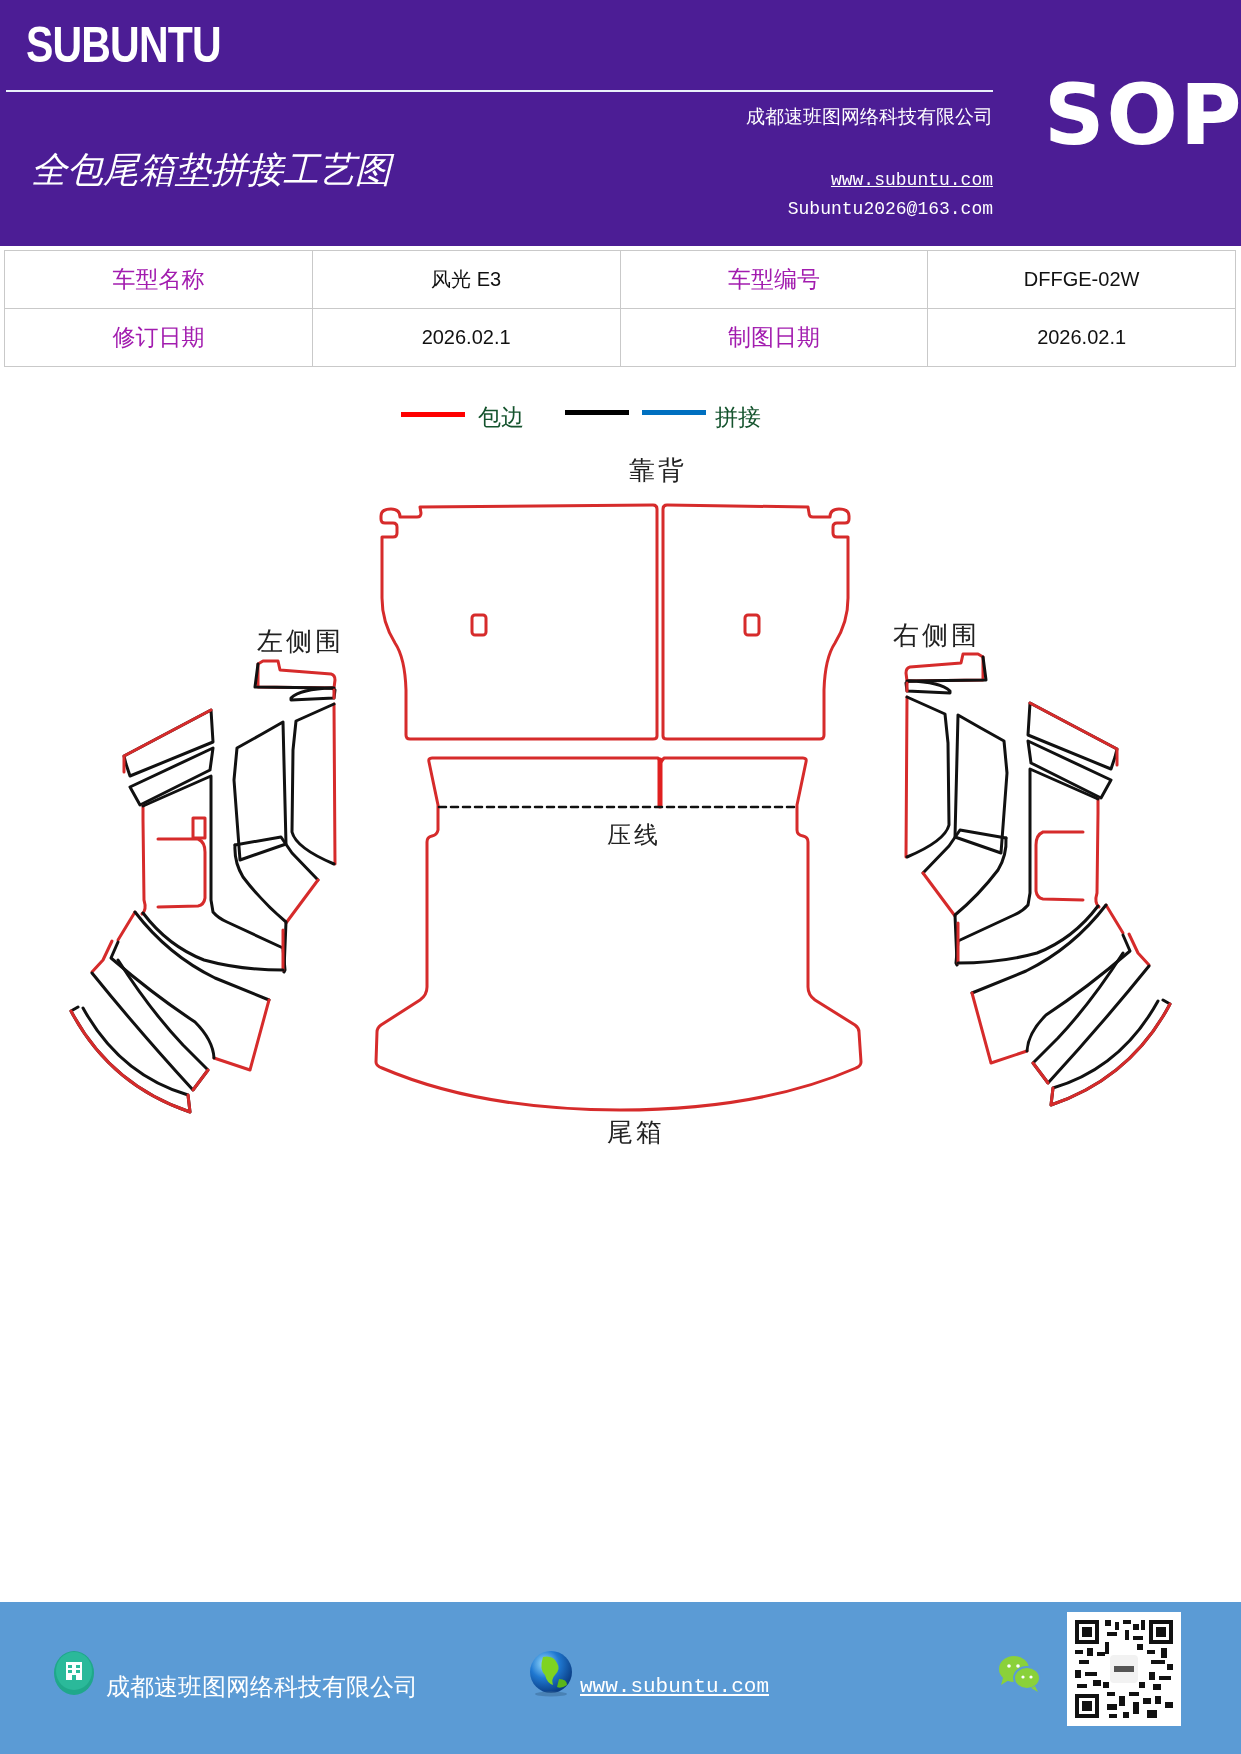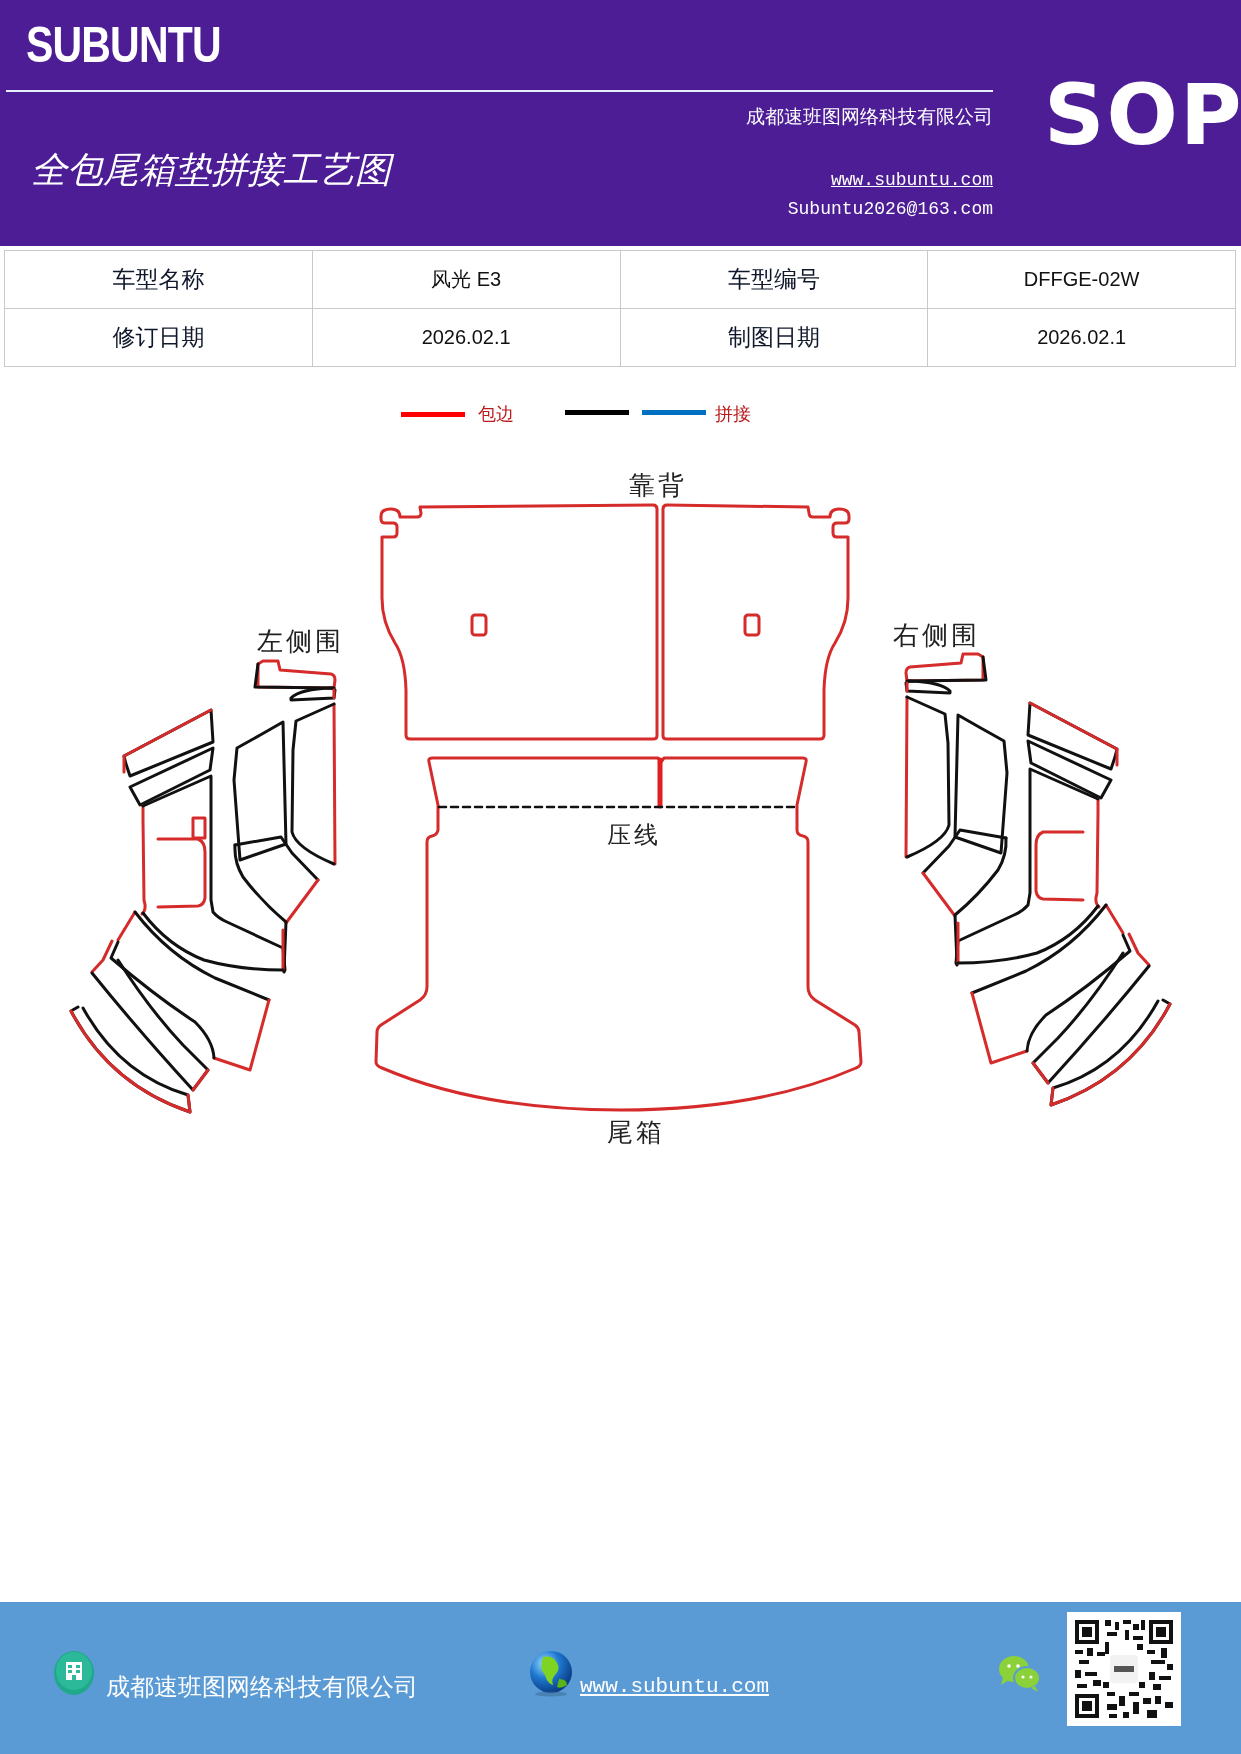--- a/index.html
+++ b/index.html
@@ -11,26 +11,26 @@
            font-size: 50px; color: #fff; letter-spacing: -1px; transform: scaleX(0.82); transform-origin: left top; }
   .hline { position: absolute; left: 6px; top: 90px; width: 987px; height: 2px; background: #e8f0fa; }
   .company-top { position: absolute; right: 248px; top: 104px; font-family: "DejaVu Serif", serif; font-size: 19px; color: #fff; }
   .doc-title { position: absolute; left: 31px; top: 146px; font-family: "DejaVu Serif", serif; font-size: 36px; color: #fff; font-style: italic; }
   .url-top { position: absolute; right: 248px; top: 170px; font-family: "Liberation Mono", monospace; font-size: 18px; color: #fff; text-decoration: underline; }
   .email-top { position: absolute; right: 248px; top: 199px; font-family: "Liberation Mono", monospace; font-size: 18px; color: #fff; }
   .sop { position: absolute; left: 1044px; top: 66px; font-family: "DejaVu Sans", sans-serif; font-weight: bold; font-size: 84px; color: #fff; letter-spacing: 2px; }
 
   .info-table { position: absolute; left: 4px; top: 250px; width: 1232px; border-collapse: collapse; }
   .info-table td { border: 1px solid #c9c9c9; height: 58px; text-align: center; vertical-align: middle; width: 25%; }
-  .info-table td.lbl { font-family: "DejaVu Sans", sans-serif; font-size: 23px; color: #0f172a; }
+  .info-table td.lbl { font-family: "DejaVu Sans", sans-serif; font-size: 23px; color: #a21caf; }
   .info-table td.val { font-family: "Liberation Sans", sans-serif; font-size: 20px; color: #111; }
 
   .legend { position: absolute; left: 0; top: 400px; width: 1241px; height: 40px; }
   .leg-line { position: absolute; height: 5px; }
-  .leg-text { position: absolute; top: 2px; font-size: 18px; color: #b91c1c; }
+  .leg-text { position: absolute; top: 2px; font-size: 23px; color: #14532d; }
 
   .diagram { position: absolute; left: 0; top: 450px; width: 1241px; height: 720px; }
   .part-label { position: absolute; font-size: 26px; color: #222; letter-spacing: 3px; }
 
   .footer { position: absolute; left: 0; top: 1602px; width: 1241px; height: 152px; background: #5b9bd5; }
   .f-company { position: absolute; left: 106px; top: 69px; font-family: "DejaVu Serif", serif; font-size: 24px; color: #fff; }
   .f-url { position: absolute; left: 580px; top: 73px; font-family: "Liberation Mono", monospace; font-size: 21px; color: #fff; text-decoration: underline; }
   .f-icon { position: absolute; }
   .qr { position: absolute; left: 1067px; top: 10px; width: 114px; height: 114px; background: #fff; }
 </style>
@@ -66,21 +66,21 @@
 
 <div class="legend">
   <div class="leg-line" style="left:401px; top:12px; width:64px; background:#ff0000;"></div>
   <div class="leg-text" style="left:478px;">包边</div>
   <div class="leg-line" style="left:565px; top:10px; width:64px; background:#000000;"></div>
   <div class="leg-line" style="left:642px; top:10px; width:64px; background:#0070c0;"></div>
   <div class="leg-text" style="left:715px;">拼接</div>
 </div>
 
 <div class="diagram">
-  <div class="part-label" style="left:629px; top:18px;">靠背</div>
+  <div class="part-label" style="left:629px; top:3px;">靠背</div>
   <div class="part-label" style="left:257px; top:174px;">左侧围</div>
   <div class="part-label" style="left:893px; top:168px;">右侧围</div>
   <div class="part-label" style="left:607px; top:369px; font-size:24px;">压线</div>
   <div class="part-label" style="left:607px; top:665px;">尾箱</div>
 
   <svg width="1241" height="720" viewBox="0 450 1241 720" style="position:absolute;left:0;top:0;" fill="none" stroke-linejoin="round" stroke-linecap="round">
 
     <g stroke="#d62b2b" stroke-width="3">
       <path d="M420,507 L653,505 Q657,505 657,509 L657,736 Q657,739 653,739 L410,739 Q406,739 406,735 L406,690 Q405,658 395,643 Q382,622 382,598 L382,537 L393,537 Q397,537 397,533 L397,527 Q397,523 393,523 L385,523 Q381,523 381,519 L381,516 Q381,509 391,509 Q400,509 400,517 L417,517 Q421,517 421,513 Z"></path>
       <rect x="472" y="615" width="14" height="20" rx="3"></rect>

